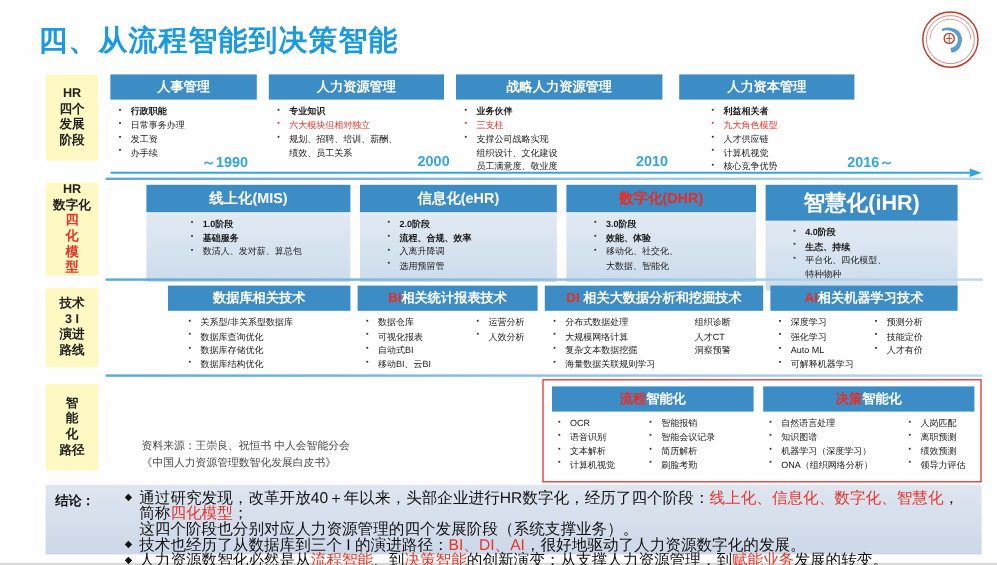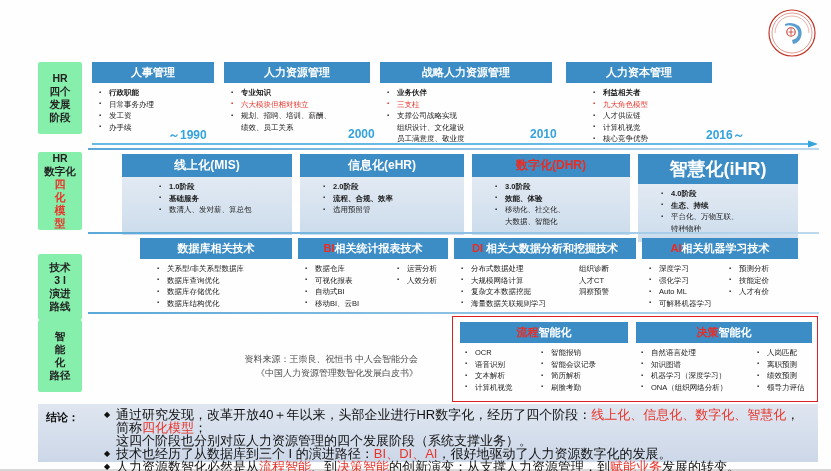--- a/index.html
+++ b/index.html
@@ -31,21 +31,21 @@
     position: absolute;
     right: 14px; top: 8px;
     width: 50px; height: 50px;
   }
 
   
   .rowlabel {
     position: absolute;
     left: 38px;
     width: 44px;
-    background: #86efac;
+    background: #fef9c3;
     border-radius: 2px;
     display: flex; flex-direction: column;
     align-items: center; justify-content: center;
     font-size: 10.5px; font-weight: bold;
     color: #222;
     line-height: 13px;
     text-align: center;
     padding: 3px 0;
   }
   .rowlabel .lred { color: #e8342a; font-size: 11px; }
@@ -102,24 +102,24 @@
     position: absolute;
     font-size: 12px;
     color: #34a3de;
     font-weight: bold;
     white-space: nowrap;
   }
 
   
   #source {
     position: absolute;
-    left: 118px; top: 352px;
+    left: 118px; top: 364px;
     width: 300px;
     font-size: 9px; color: #4a4a4a;
-    text-align: right; line-height: 14px;
+    text-align: left; line-height: 14px;
   }
 
   
   #redframe {
     position: absolute;
     left: 452px; top: 316px;
     width: 366px; height: 86px;
     border: 1.6px solid #e02020;
   }
 
@@ -143,20 +143,21 @@
     font-size: 8px; color: #111;
   }
   #concl-list .cont { padding-left: 12px; }
   .r { color: #e8342a; }
 </style>
 </head>
 <body>
 
 <div id="slide">
 
+  <div id="title">四、从流程智能到决策智能</div>
 
   <svg id="logo" viewBox="0 0 50 50">
     <circle cx="25" cy="25" r="23" fill="#fff" stroke="#c0392b" stroke-width="1.2"></circle>
     <circle cx="25" cy="25" r="20" fill="none" stroke="#c0392b" stroke-width="0.5"></circle>
     <path d="M18 16 q7 -3 14 2 q4 5 2 11 q-2 6 -8 7 l-1 -4 q5 -1 6 -5 q1 -5 -3 -8 q-5 -3 -10 -1 z" fill="#3c8dc5" opacity="0.85"></path>
     <circle cx="24" cy="24" r="4.2" fill="none" stroke="#c0392b" stroke-width="1.1"></circle>
     <path d="M24 20.5 v7 M21.5 24 h5" stroke="#c0392b" stroke-width="0.8"></path>
     <path d="M8 25 a17 17 0 0 1 34 0" fill="none" stroke="#c0392b" stroke-width="0.4"></path>
   </svg>
 
@@ -248,20 +249,21 @@
     </ul>
       </div>
   </div>
 
   <div class="card" style="left:300px;top:154px;width:164px;">
     <div class="card-head" style="font-size:12px;">信息化(eHR)</div>
     <div class="card-body shade" style="height:58px;padding-left:22px;">
         <ul>
       <li class="bold">2.0阶段</li>
       <li class="bold">流程、合规、效率</li>
+      <li>入离升降调</li>
       <li>选用预留管</li>
     </ul>
       </div>
   </div>
 
   <div class="card" style="left:472px;top:154px;width:158px;">
     <div class="card-head" style="font-size:12px;">
       <span class="hred">数字化(DHR)</span>
     </div>
     <div class="card-body shade" style="height:58px;padding-left:22px;">
@@ -273,29 +275,29 @@
     </ul>
       </div>
   </div>
 
   <div class="card" style="left:638px;top:154px;width:160px;">
     <div class="card-head" style="font-size:18px;">智慧化(iHR)</div>
     <div class="card-body shade" style="height:58px;padding-left:22px;">
         <ul>
       <li class="bold">4.0阶段</li>
       <li class="bold">生态、持续</li>
-      <li>平台化、万物互联、</li>
+      <li>平台化、四化模型、</li>
       <li class="nb">特种物种</li>
     </ul>
       </div>
   </div>
 
   <div class="hsep" style="top:232px;"></div>
 
-  <div class="rowlabel" style="top:254px;height:66px;">
+  <div class="rowlabel" style="top:240px;height:66px;">
     <span>技术</span>
     <span>3 I</span>
     <span>演进</span>
     <span>路线</span>
   </div>
 
   <div class="card" style="left:140px;top:238px;width:152px;">
     <div class="card-head">数据库相关技术</div>
     <div class="card-body" style="padding-left:16px;">
         <ul>

